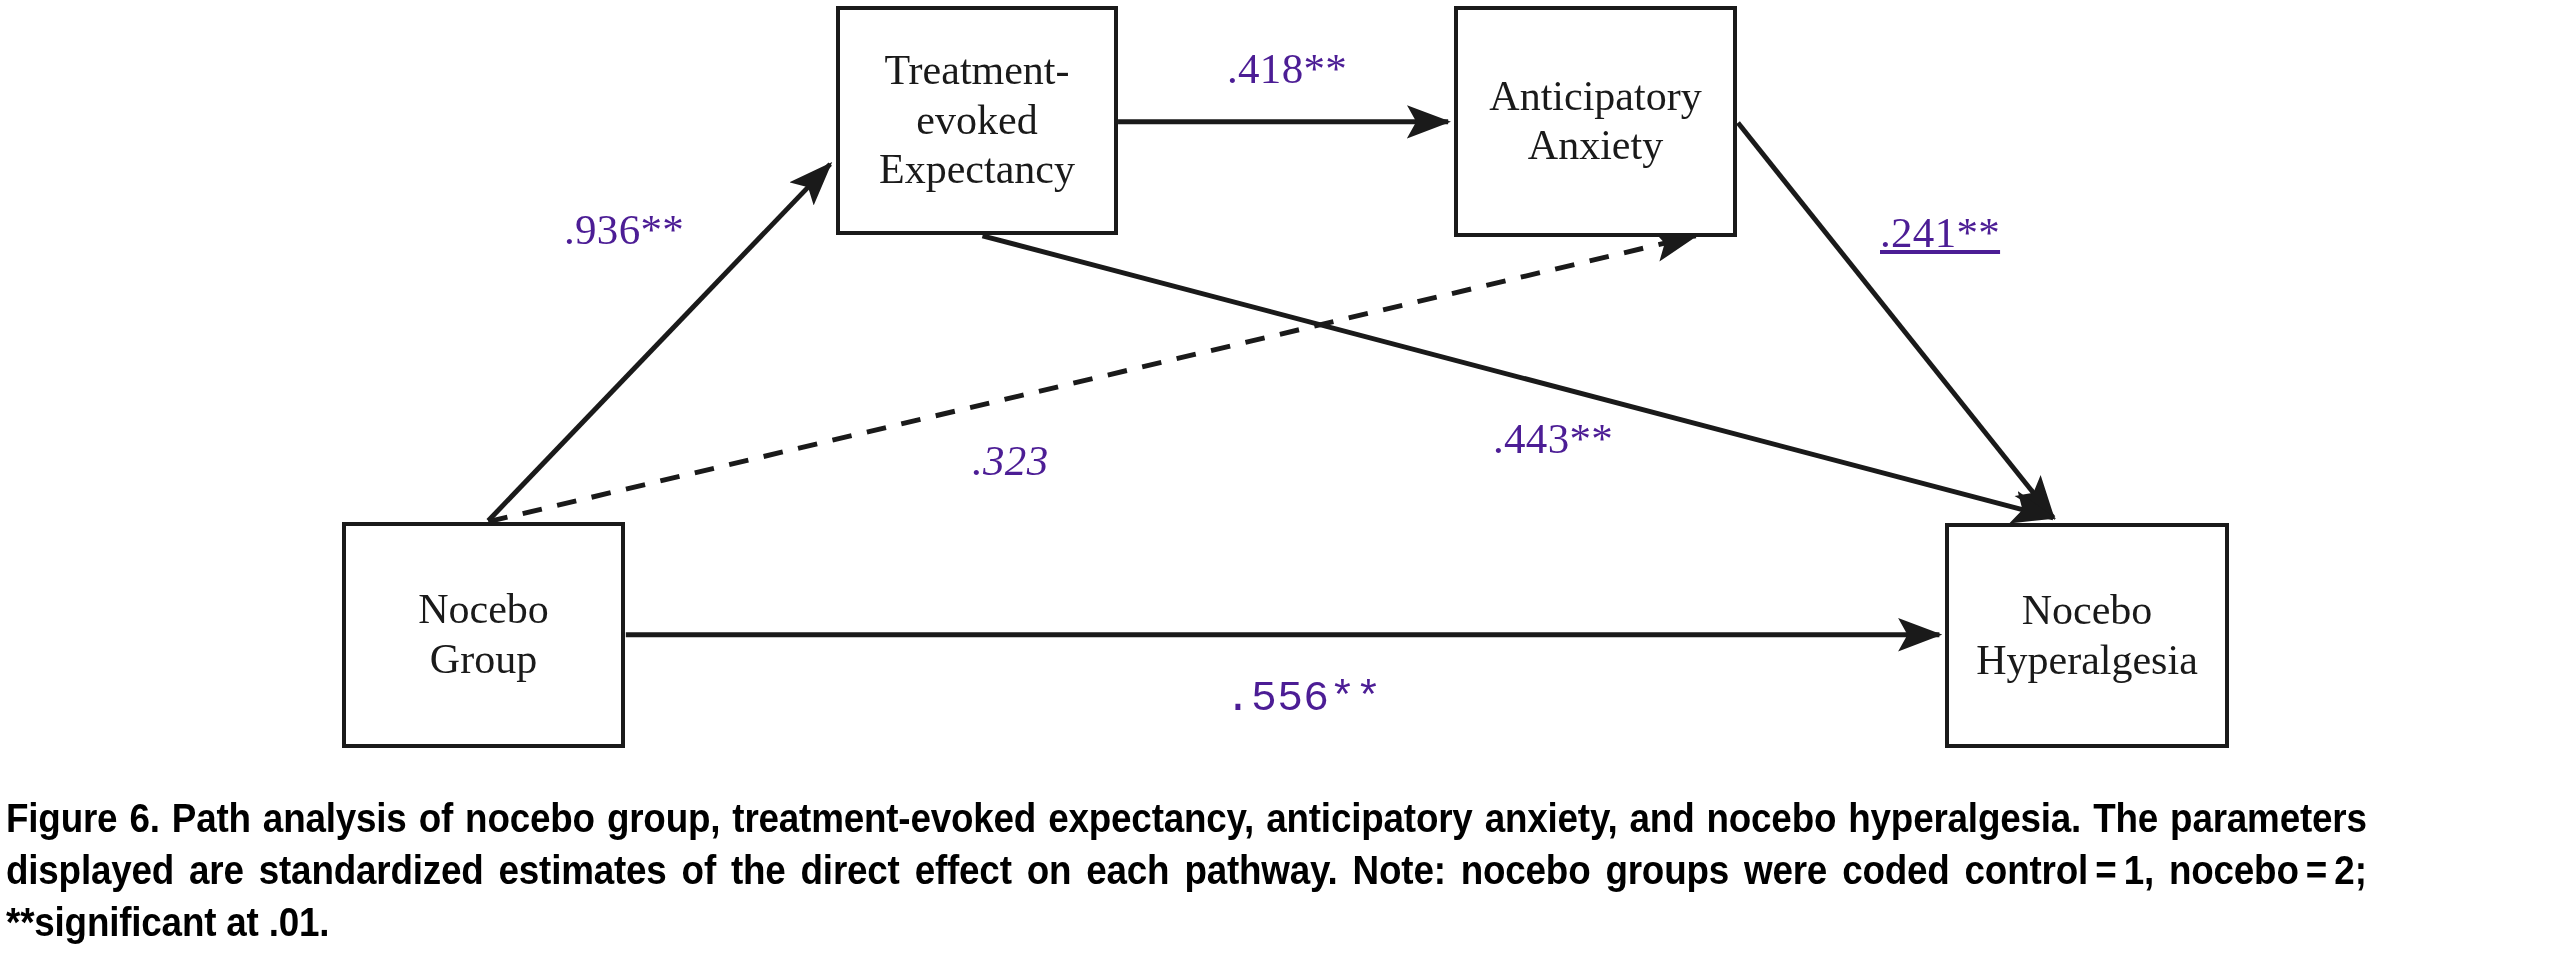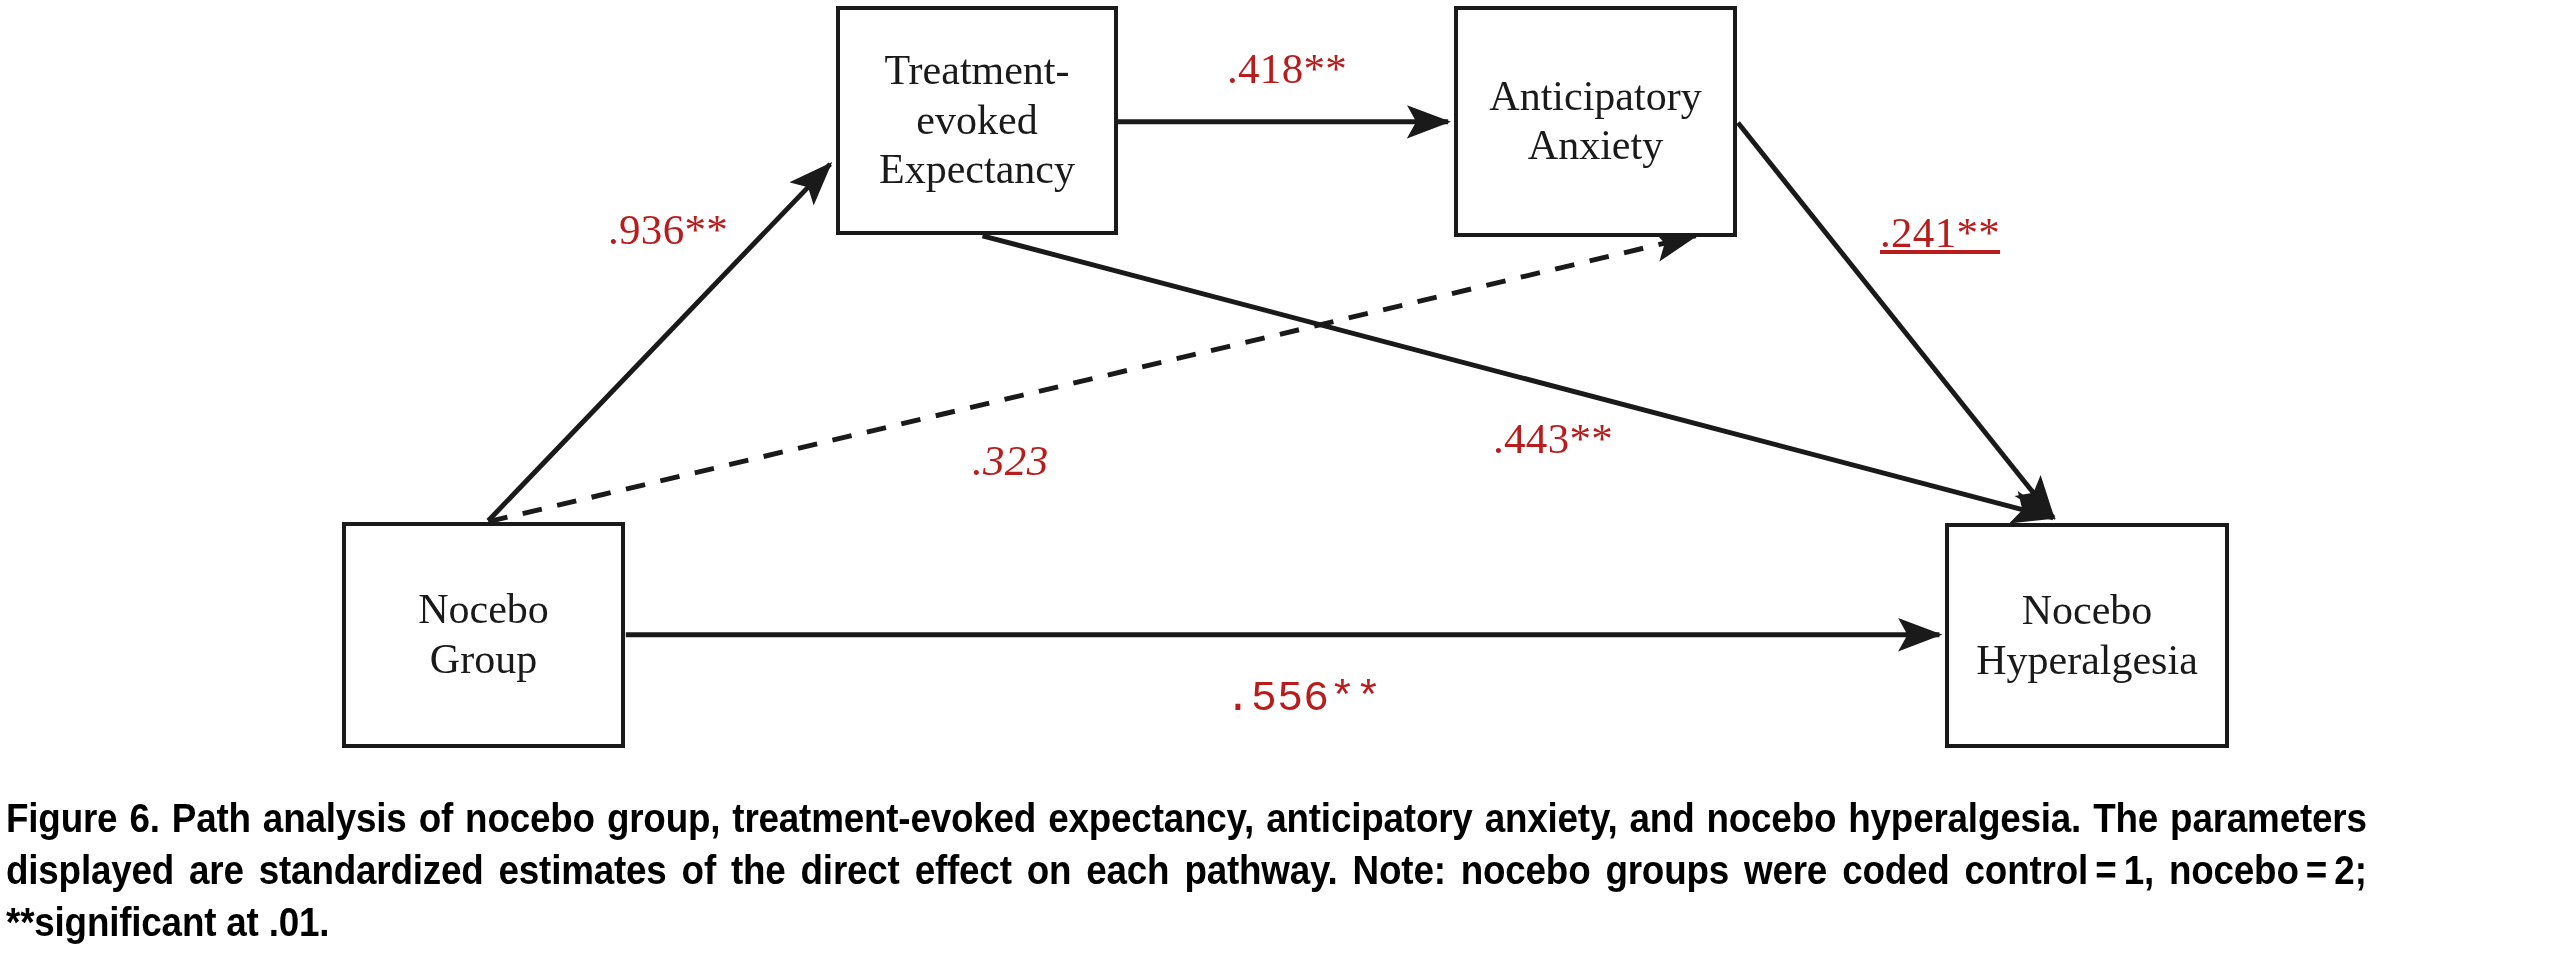--- a/index.html
+++ b/index.html
@@ -63,26 +63,26 @@
   #node-expectancy { left: 836px;  top: 5.9px;   width: 282px; height: 229px; }
   #node-anxiety    { left: 1454px; top: 5.9px;   width: 283px; height: 231px; }
   #node-group      { left: 342px;  top: 522px; width: 283px; height: 226px; }
   #node-hyper      { left: 1945px; top: 523px; width: 284px; height: 225px; }
 
   
   .path-label {
     position: absolute;
     font-family: "Liberation Serif", "DejaVu Serif", serif;
     font-size: 43px;
-    color: #b91c1c;
+    color: #4c1d95;
     white-space: nowrap;
     z-index: 4;
     letter-spacing: 0.3px;
   }
-  #label-group-expectancy { left: 564px;  top: 205px; margin-left: 44px; }
+  #label-group-expectancy { left: 564px;  top: 205px; }
   #label-expectancy-anxiety { left: 1227px; top: 44px; }
   #label-anxiety-hyper    { left: 1880px; top: 208px; text-decoration: underline; }
   #label-group-anxiety    { left: 972px;  top: 436px; font-style: italic; }
   #label-expectancy-hyper { left: 1493px; top: 414px; }
   #label-group-hyper      { left: 1225px; top: 674px; font-family: Liberation Mono, monospace; }
 
   
   #caption {
     position: absolute;
     left: 5.9px;

